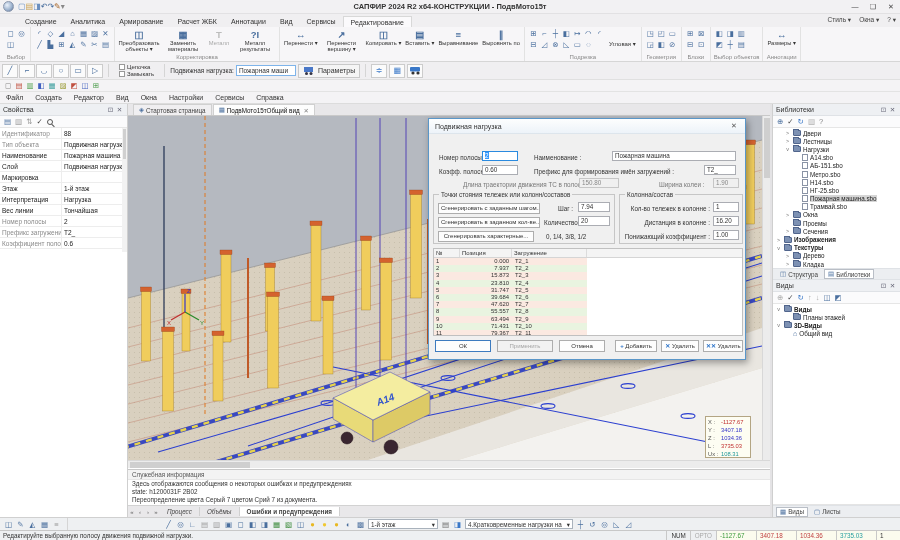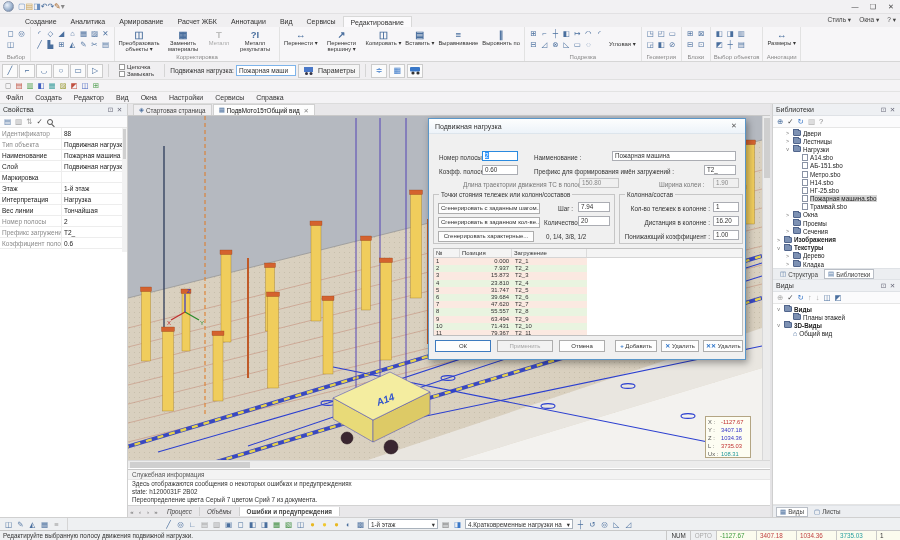--- a/index.html
+++ b/index.html
@@ -142,20 +142,21 @@
   .divider-v{position:absolute;left:770px;top:104px;width:2px;height:413px;background:#e4e3e5;}
 </style>
 </head>
 <body>
 
 <div class="app">
 
   <div class="titlebar">
     <div class="logo"></div>
     <div id="quick-icons"><span></span><span class="qicon" style="color: rgb(106, 143, 191);">▢</span><span class="qicon" style="color: rgb(200, 154, 66);">▤</span><span class="qicon" style="color: rgb(106, 143, 191);">◨</span><span class="qicon" style="color: rgb(74, 111, 158);">↶</span><span class="qicon" style="color: rgb(74, 111, 158);">↷</span><span class="qicon" style="color: rgb(168, 106, 48);">✎</span><span class="qicon" style="color: rgb(136, 136, 136);">▾</span></div>
+    <div class="title">САПФИР 2024 R2 x64-КОНСТРУКЦИИ - ПодвМото15т</div>
     <div class="winbtns">
       <div class="winbtn">—</div>
       <div class="winbtn">❏</div>
       <div class="winbtn">✕</div>
     </div>
   </div>
 
   <div class="tabrow">
     <span id="ribbon-tabs" style="display:flex">
         <span class="rtab">Создание</span>

